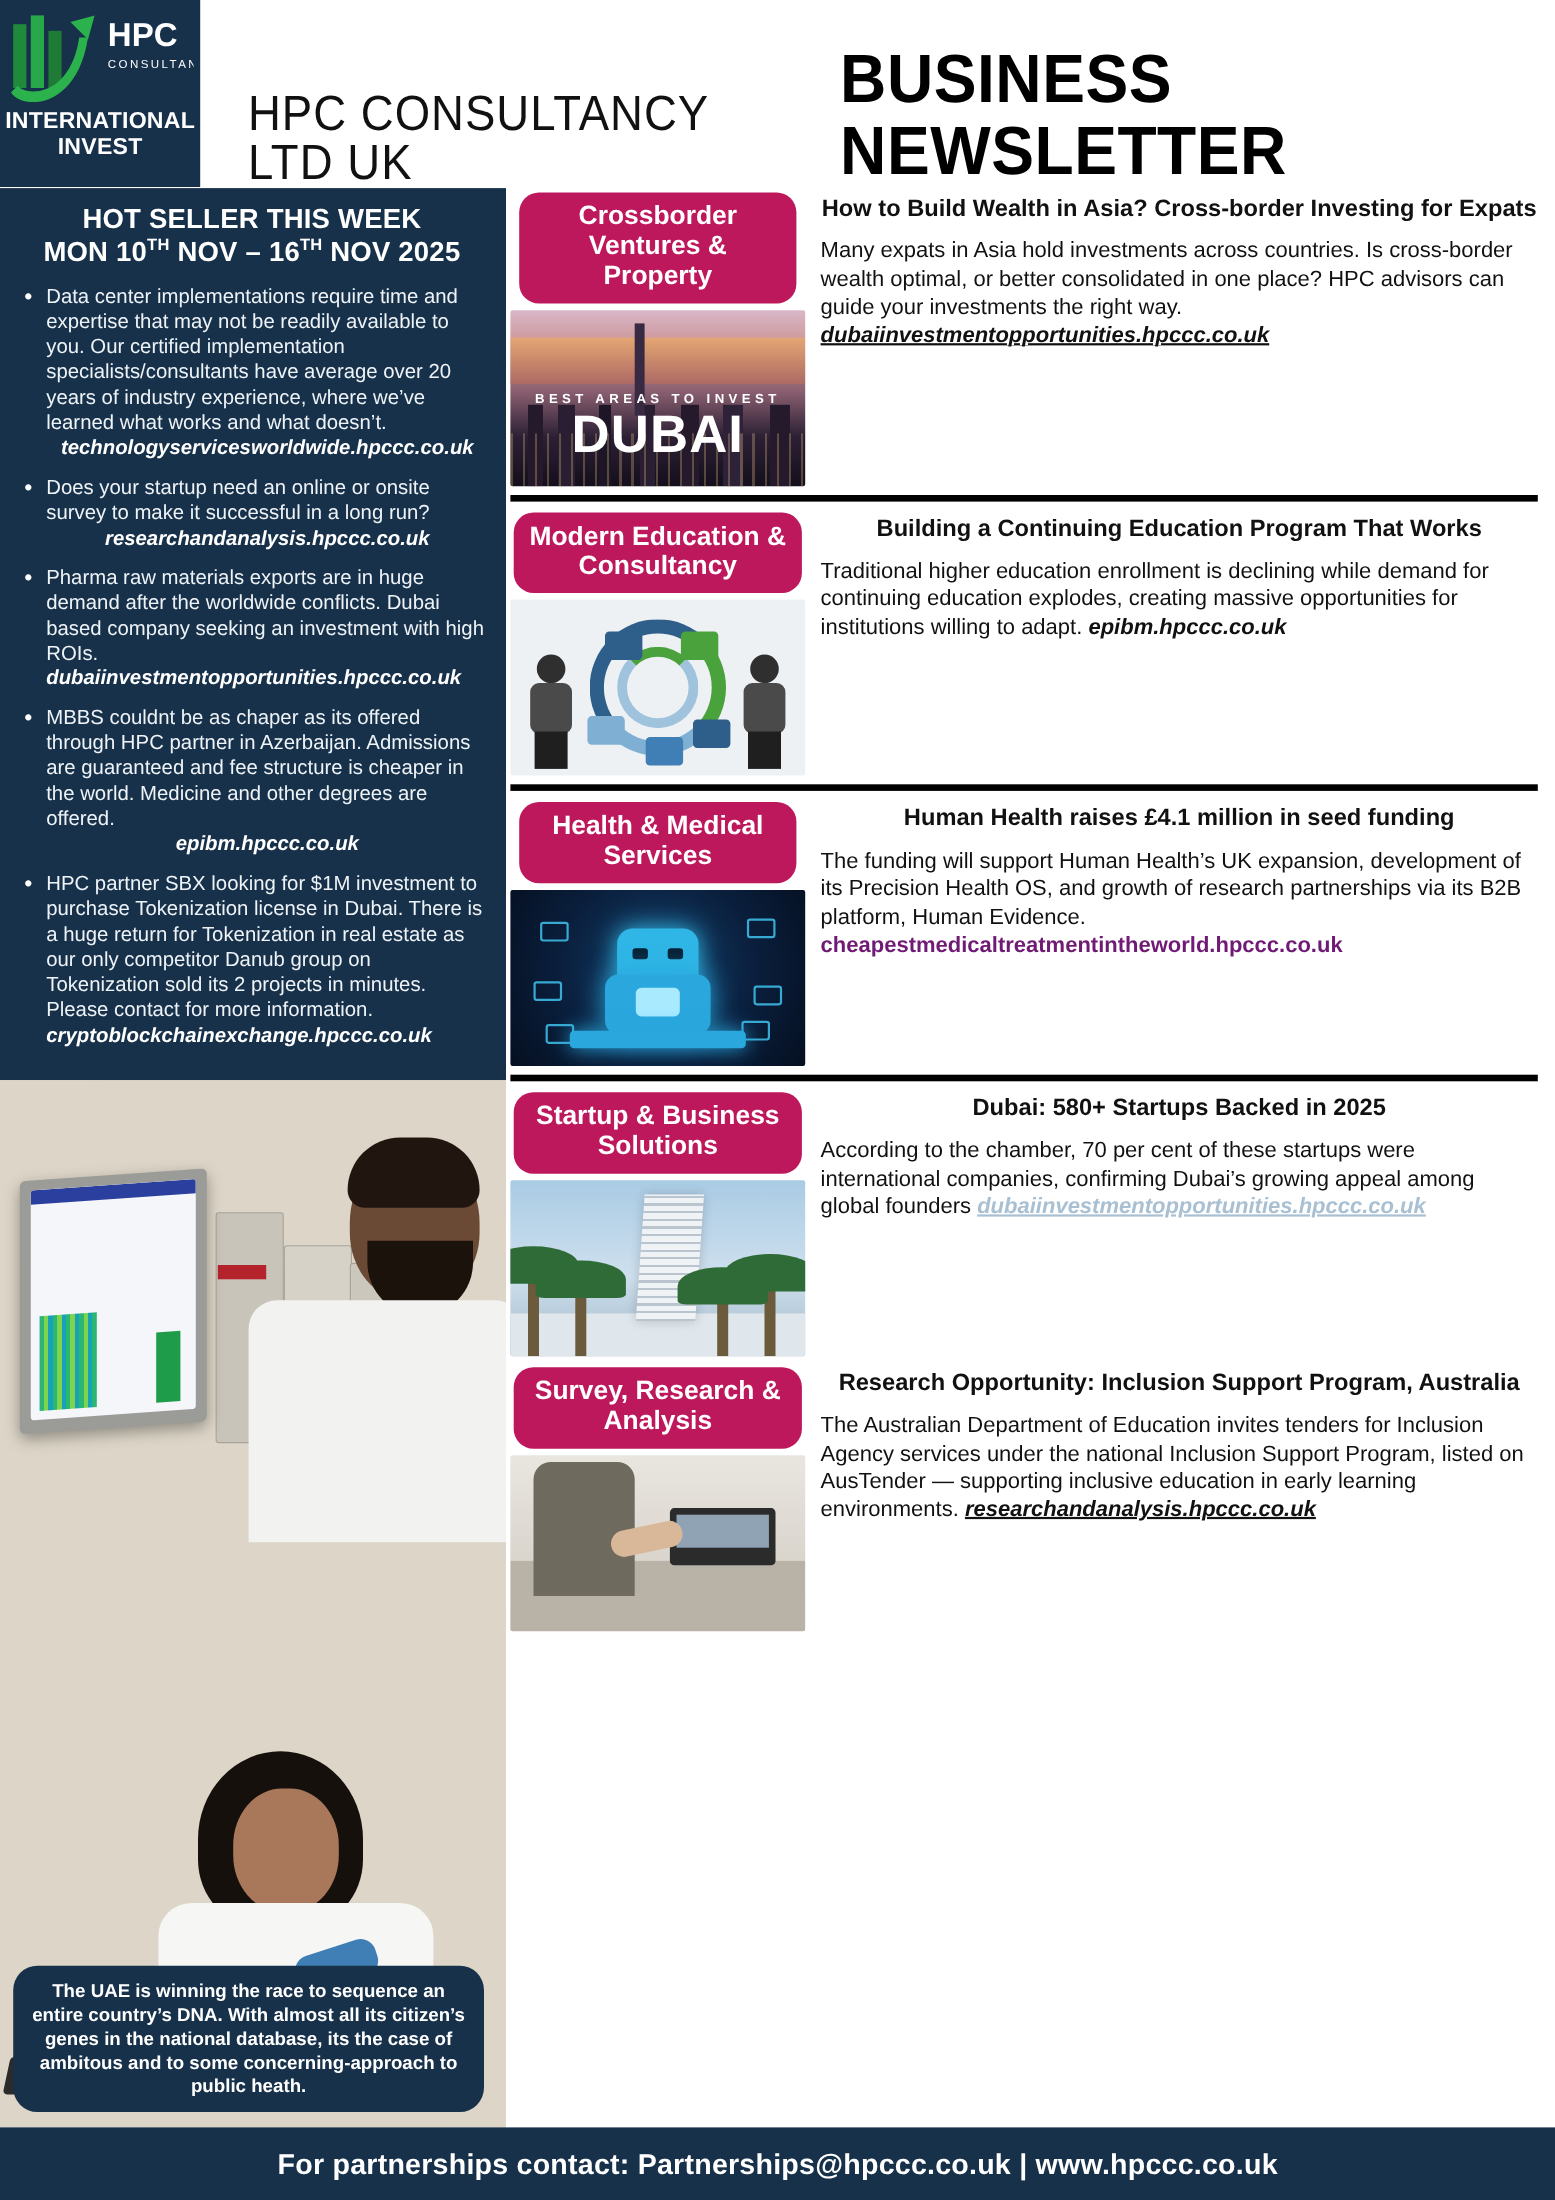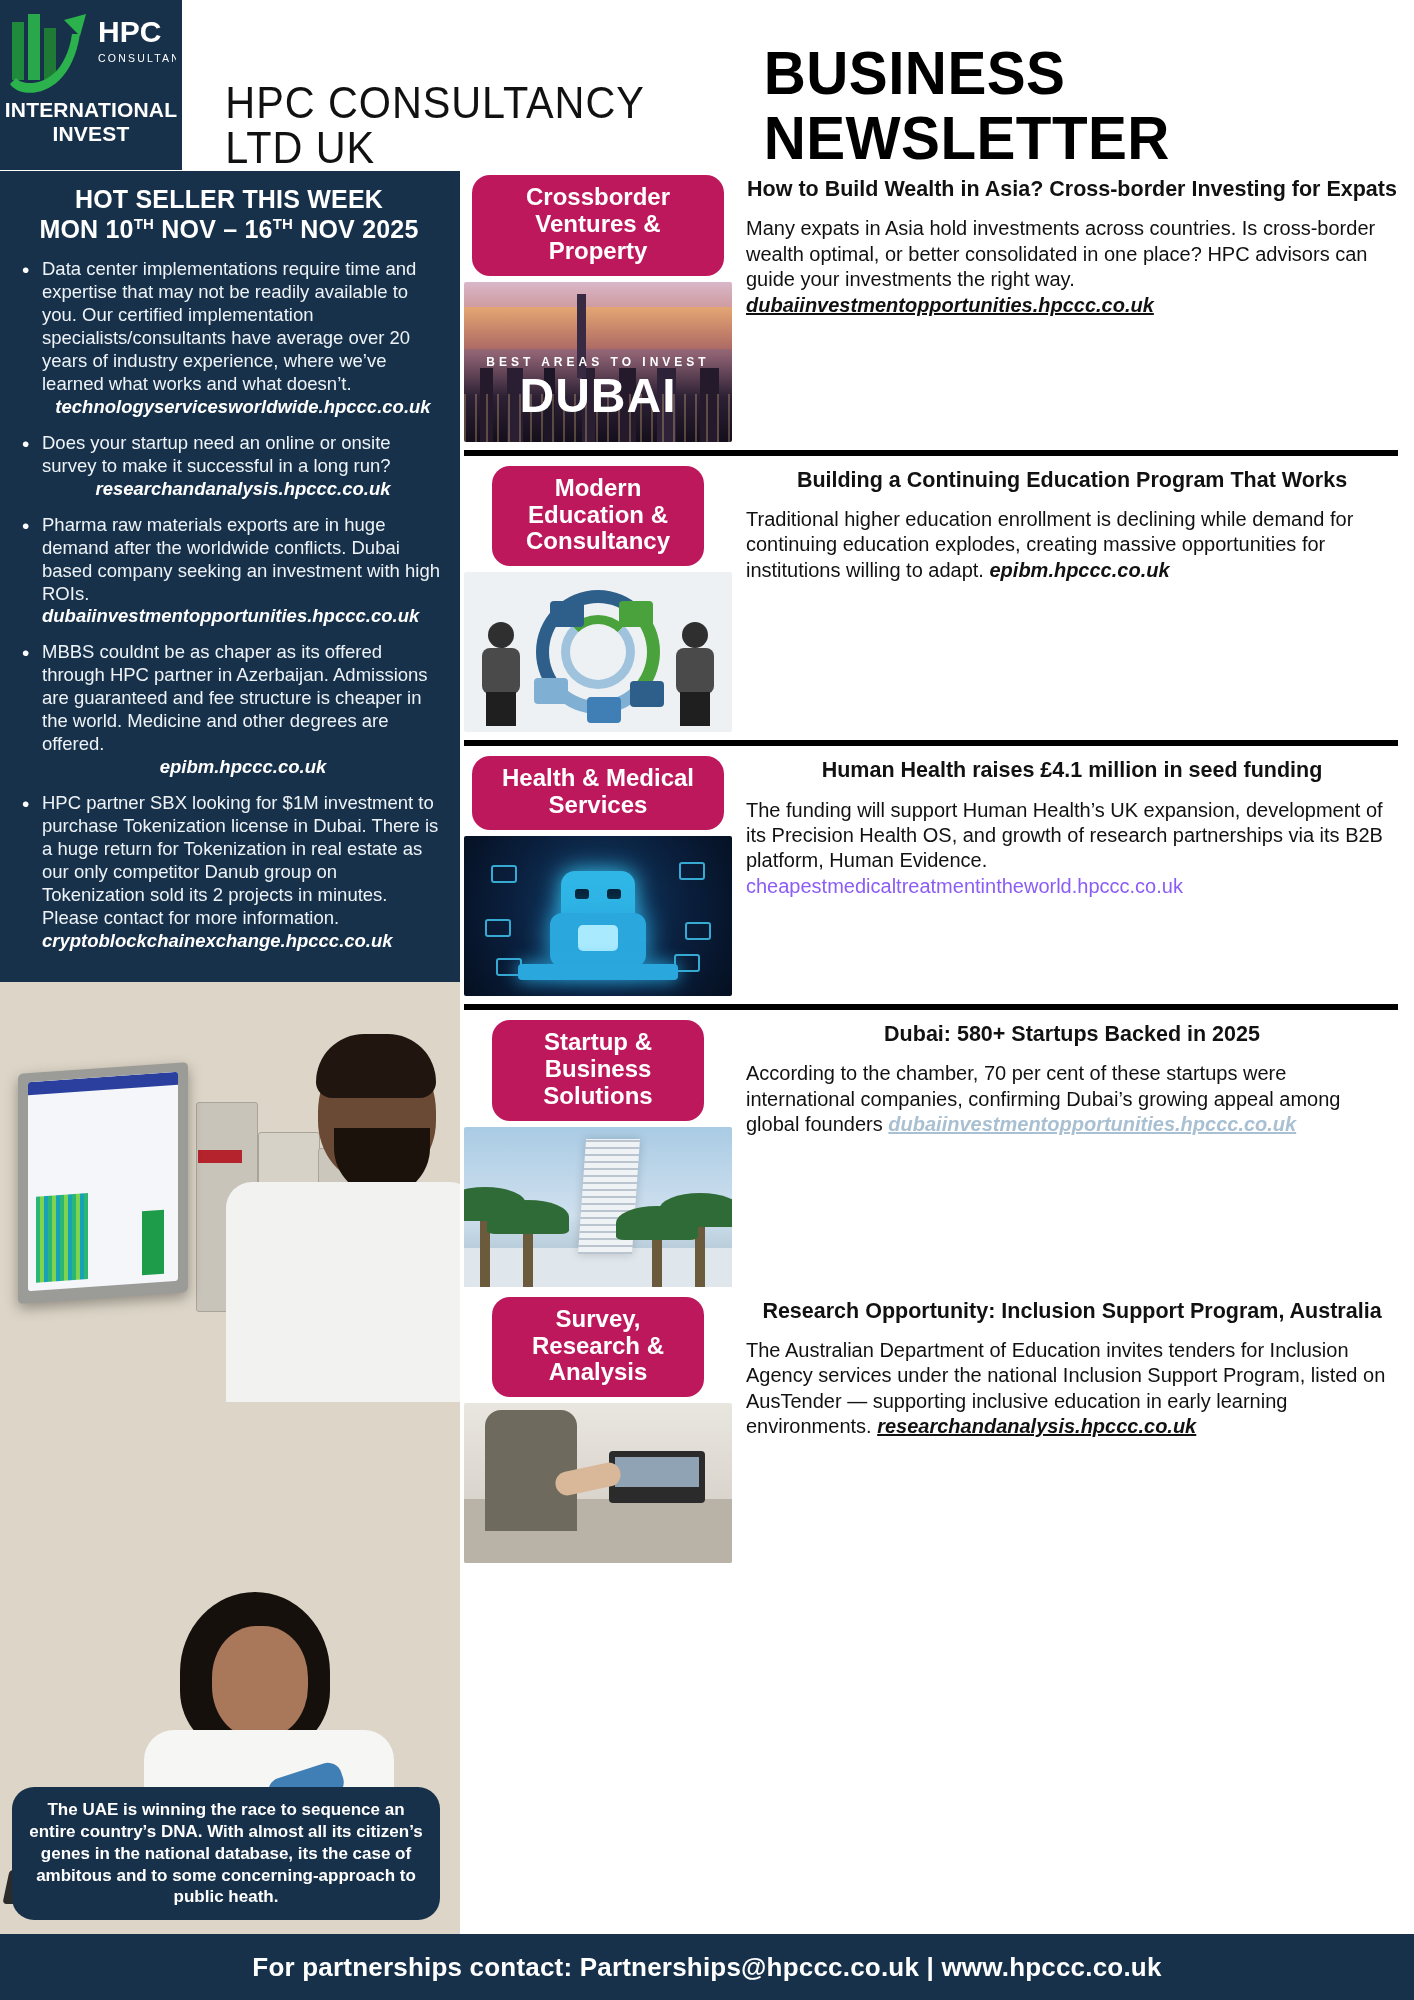--- a/index.html
+++ b/index.html
@@ -129,21 +129,21 @@
     padding: 0 16px 0 4px; position: relative;
   }
   .sec-left { position: relative; }
   .pill {
     background: #be185d; color: #fff; border-radius: 18px;
     padding: 9px 12px 11px; text-align: center;
     font-weight: 800; font-size: 24px; line-height: 1.12;
     position: relative; z-index: 3; margin: 0 auto;
     width: 252px;
   }
-  .pill.wide { width: 212px; }
+  .pill.wide { width: 262px; }
   .thumb {
     margin-top: 6px; width: 100%; height: 160px; border-radius: 2px; overflow: hidden; position: relative;
   }
 
   
   .th-dubai { background: linear-gradient(180deg,#d9b7c9 0%, #c98d8a 24%, #8a5f70 46%, #2c2034 72%, #140f1c 100%); }
   .th-dubai .sky-glow { position:absolute; left:0; right:0; top:16%; height:26%; background: linear-gradient(180deg,#e7a86c,#b06a62); opacity:.85; }
   .th-dubai .skyline { position:absolute; left:0; right:0; bottom:0; height:46%;
     background:
       linear-gradient(90deg, transparent 0 6%, #241a2b 6% 11%, transparent 11% 16%, #2a1f32 16% 22%, transparent 22% 30%, #1d1626 30% 34%, transparent 34% 44%, #2a1f32 44% 49%, transparent 49% 58%, #241a2b 58% 64%, transparent 64% 72%, #2e2238 72% 79%, transparent 79% 88%, #241a2b 88% 95%, transparent 95%);
@@ -208,21 +208,21 @@
   .th-survey .hand { position:absolute; left:34%; top:40%; width:66px; height:24px; background:#d9b89a; border-radius:12px; transform:rotate(-12deg); }
 
   .sec-right { padding-top: 2px; }
   .art-head {
     font-weight: 800; font-size: 21.5px; line-height: 1.18; color: #111;
     text-align: center; margin-bottom: 14px;
   }
   .art-body { font-size: 20px; line-height: 1.27; color: #111; font-weight: 300; }
   .art-url { font-style: italic; font-weight: 800; color: #111; text-decoration: underline; }
   .art-url.plain { text-decoration: none; }
-  .art-url.muted { color: #8b5cf6; font-style: normal; font-weight: 400; text-decoration: none; }
+  .art-url.muted { color: #701a75; font-style: normal; font-weight: 700; text-decoration: none; }
   .art-url.light { color: #a9c0d2; }
 
   .divider { height: 6px; background: #000; margin: 8px 16px 10px 4px; }
 
   
   .footer {
     position: absolute; left: 0; right: 0; bottom: 0; height: 66px;
     background: #17314a; color: #fff; display: flex; align-items: center; justify-content: center;
     font-weight: 800; font-size: 26px; letter-spacing: .2px;
   }

